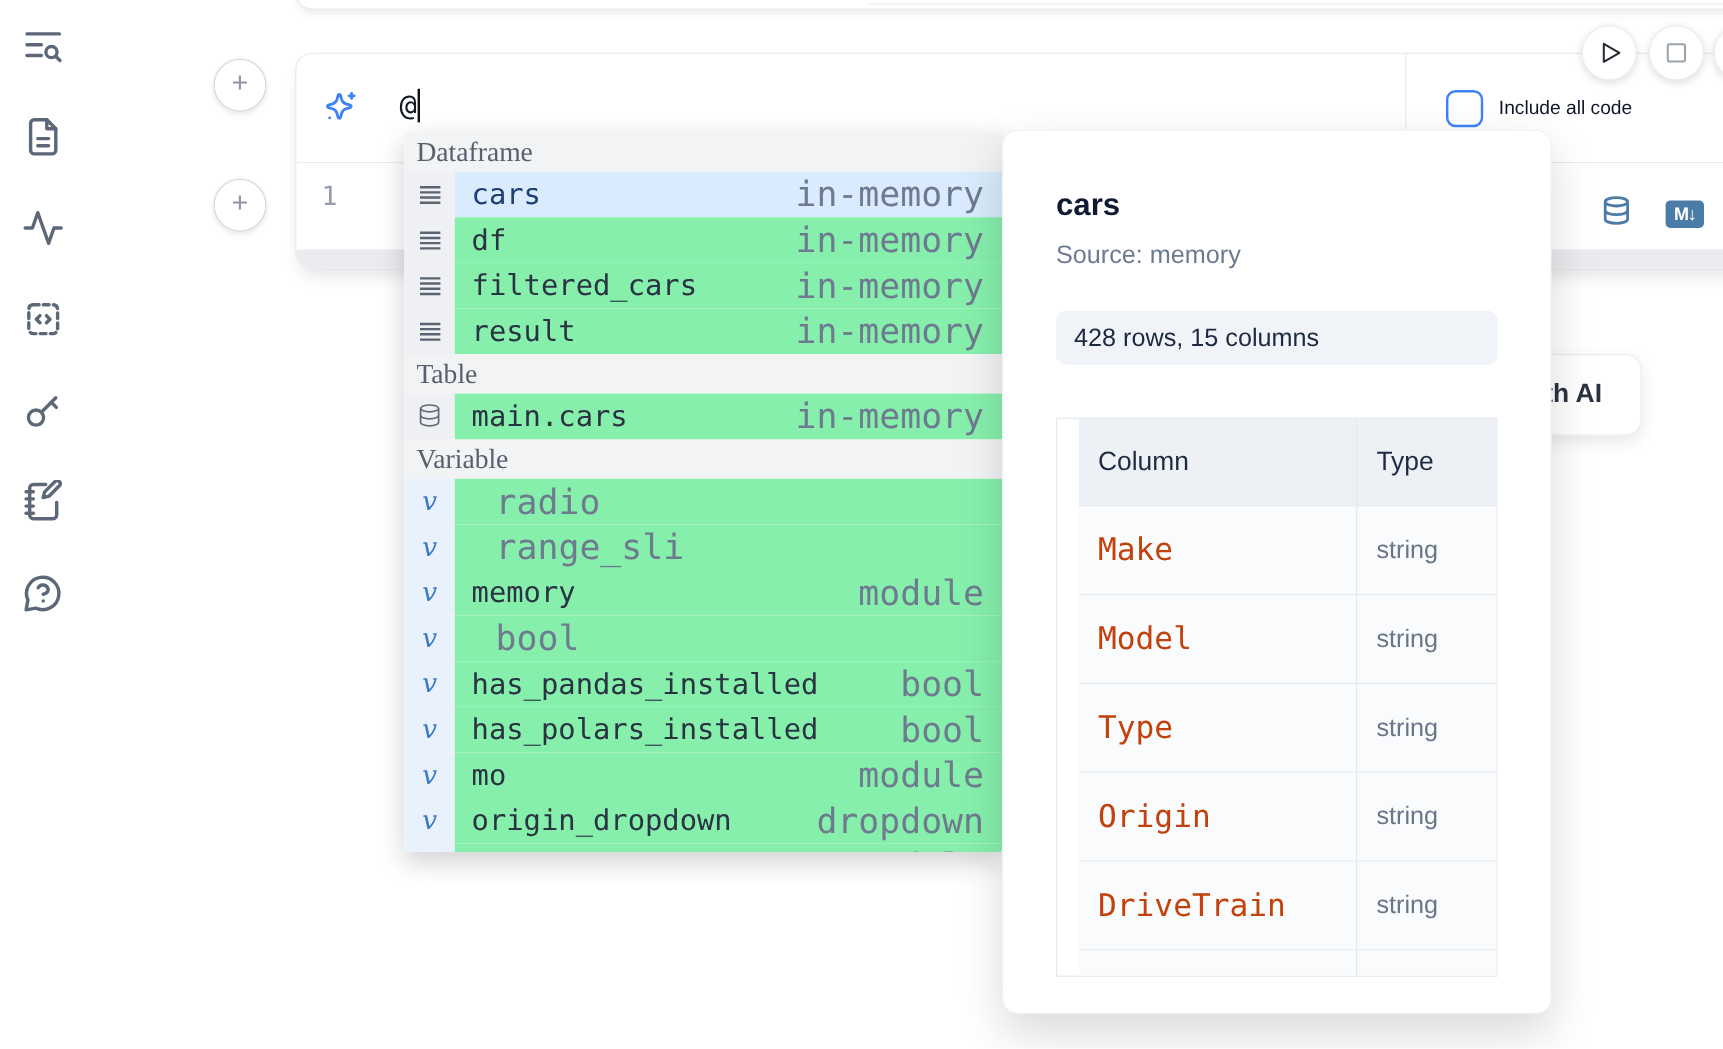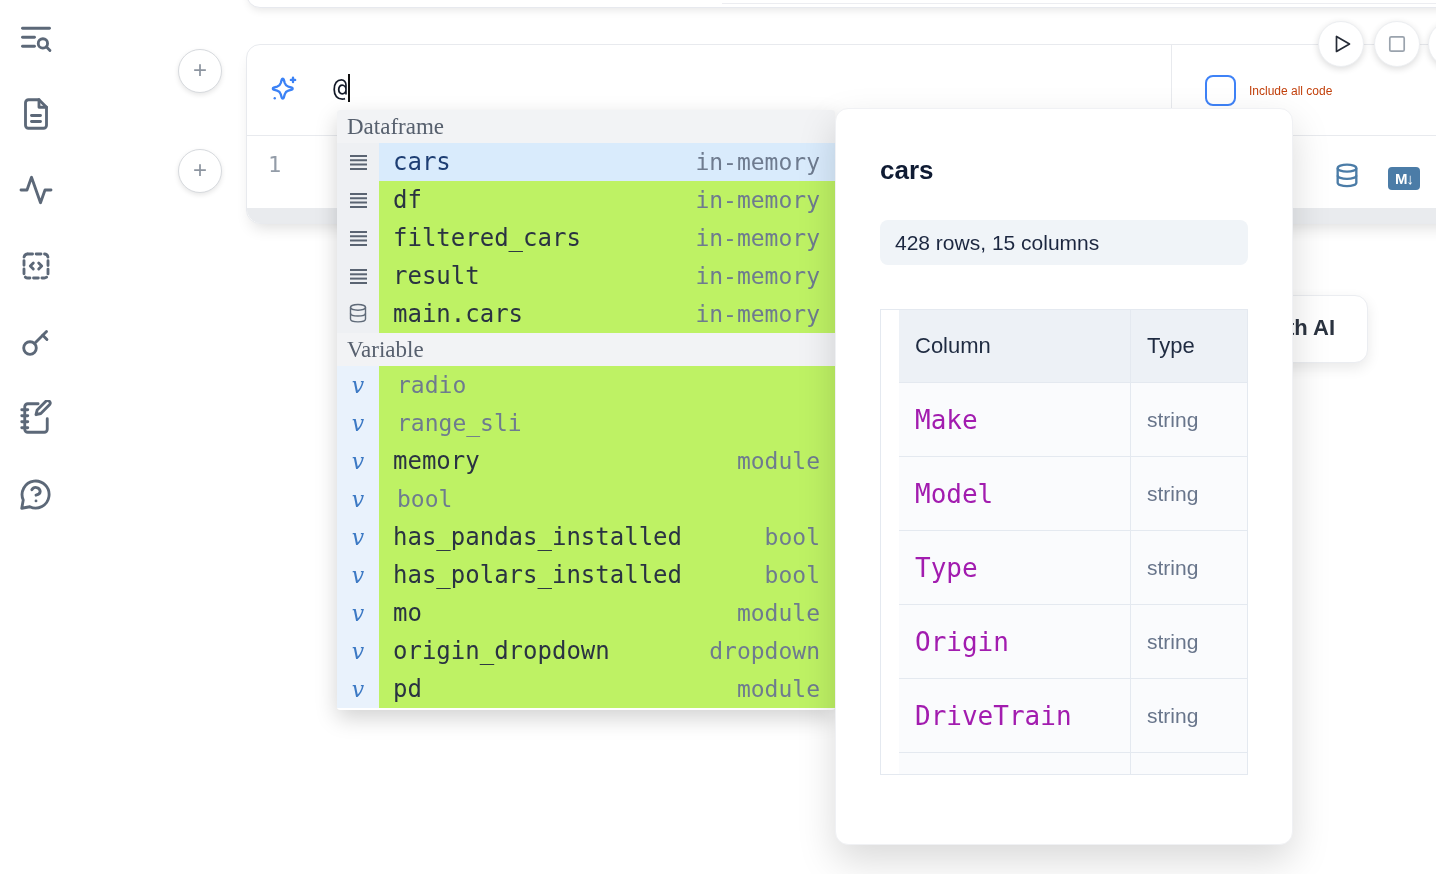--- a/index.html
+++ b/index.html
@@ -29,21 +29,21 @@
         border:1px solid #e8eaee;border-radius:14px;box-shadow:0 9px 16px -6px rgba(0,0,0,.14);z-index:1;}
   .prompt-row{position:absolute;left:0;right:0;top:0;height:90px;}
   .prompt-divider-h{position:absolute;left:0;right:0;top:90px;height:1px;background:#e8eaee;}
   .prompt-divider-v{position:absolute;left:924px;top:0;width:1px;height:90px;background:#e8eaee;}
   .sparkle{position:absolute;left:22px;top:30px;width:30px;height:30px;}
   .sparkle svg{width:30px;height:30px;stroke:#3b82f6;fill:none;stroke-width:1.9;stroke-linecap:round;stroke-linejoin:round;}
   .prompt-text{position:absolute;left:86px;top:29px;font-size:24px;color:#111827;}
   .caret{display:inline-block;width:2px;height:28px;background:#111;vertical-align:-6px;margin-left:1px;}
   .include-wrap{position:absolute;left:958px;top:30px;display:flex;align-items:center;gap:13px;}
   .checkbox{width:27px;height:27px;border:2.5px solid #3e82f7;border-radius:8px;background:#fff;cursor:pointer;}
-  .include-label{font-size:12px;color:#c2410c;}
+  .include-label{font-size:16px;color:#0f172a;}
   .code-row{position:absolute;left:0;right:0;top:91px;height:72px;}
   .line-number{position:absolute;left:21px;top:16px;font-size:22px;color:#939ca8;}
   .code-actions{position:absolute;left:1086px;top:24px;display:flex;align-items:center;gap:27px;}
   .db-icon svg{width:28px;height:32px;stroke:#4b7ca7;fill:none;stroke-width:2;}
   .md-badge{width:32px;height:23px;background:#4b7ca7;border-radius:4px;color:#fff;
             font-weight:bold;font-size:15px;text-align:center;line-height:23px;letter-spacing:-1px;}
   .cell-footer{position:absolute;left:0;right:0;bottom:0;height:15px;background:#e9ebee;border-radius:0 0 14px 14px;}
 
   
   .circle-btn{position:absolute;width:44px;height:44px;border-radius:50%;background:#fff;
@@ -55,45 +55,45 @@
 
   
   .dropdown{position:absolute;left:337px;top:110px;width:498px;height:600px;background:#fff;
             box-shadow:0 8px 22px rgba(0,0,0,.18);border-radius:3px;overflow:hidden;z-index:3;}
   .sec-header{height:33px;background:#f2f3f5;color:#57606e;font-size:23px;line-height:33px;
               padding-left:10px;box-sizing:border-box;font-family:Liberation Serif, serif;}
   .comp-row{display:flex;height:38px;align-items:stretch;cursor:pointer;}
   .comp-icon{flex:0 0 42px;display:flex;align-items:center;justify-content:center;background:#eef0f3;}
   .comp-icon.var{background:#e9f2fc;}
   .comp-main{flex:1;display:flex;align-items:center;justify-content:space-between;
-             padding:0 15px 0 14px;background:#bef264;overflow:hidden;white-space:nowrap;}
+             padding:0 15px 0 14px;background:#86efac;overflow:hidden;white-space:nowrap;}
   .comp-row.selected .comp-main{background:#d9ebfc;}
   .comp-name{font-size:24px;color:#2a3342;}
   .comp-row.selected .comp-name{color:#1e3e73;}
-  .comp-kind{font-size:23px;color:#6e7b8f;margin-left:4px;}
+  .comp-kind{font-size:29px;color:#6e7b8f;margin-left:20px;}
   .rows-glyph line{stroke:#5a6472;stroke-width:2;}
   .cyl-glyph{stroke:#5f6a78;fill:none;stroke-width:1.7;}
   .var-glyph{font-family:"DejaVu Serif",serif;font-style:italic;font-size:22px;color:#3c79c4;}
 
   
   .panel{position:absolute;left:835px;top:108px;width:458px;height:737px;background:#fff;
          border:1px solid #f0f1f4;border-radius:13px;box-shadow:0 16px 38px rgba(0,0,0,.15);
          box-sizing:border-box;z-index:5;padding:0 44px;}
   .panel-title{margin-top:46px;font-size:26px;font-weight:bold;color:#0f1b33;}
   .panel-source{margin-top:15px;font-size:21px;color:#6b7a90;}
   .panel-shape{margin-top:34px;height:45px;background:#f0f4f8;border-radius:8px;
                font-size:21px;color:#1c2740;line-height:45px;padding-left:15px;}
   .preview-table{margin-top:44px;height:466px;overflow:hidden;border:1px solid #e4e9f0;box-sizing:border-box;padding-left:18px;}
   .pt-row{display:flex;border-bottom:1px solid #e4e9f0;}
   .pt-head{height:72px;background:#edf1f6;}
   .pt-body{height:73px;background:#fafbfd;}
   .pt-c1{flex:0 0 232px;border-right:1px solid #e4e9f0;display:flex;align-items:center;padding-left:16px;box-sizing:border-box;}
   .pt-c2{flex:1;display:flex;align-items:center;padding-left:16px;box-sizing:border-box;}
   .pt-header-text{font-size:22px;color:#1f2b41;}
-  .pt-name{font-size:26px;color:#a21caf;}
+  .pt-name{font-size:26px;color:#c2410c;}
   .pt-type{font-size:21px;color:#68758b;}
 
   
   .ai-card{position:absolute;left:1160px;top:295px;width:206px;height:66px;background:#fff;
            border:1px solid #ebedf1;border-radius:13px;box-shadow:0 5px 14px rgba(0,0,0,.09);
            z-index:2;overflow:hidden;text-align:right;cursor:pointer;}
   .ai-card span{font-size:22px;font-weight:bold;color:#2b3340;line-height:64px;padding-right:32px;white-space:nowrap;}
 </style>
 </head>
 <body>
@@ -259,20 +259,21 @@
             <line x1="1" y1="6.3" x2="18" y2="6.3"></line>
             <line x1="1" y1="10.6" x2="18" y2="10.6"></line>
             <line x1="1" y1="15" x2="18" y2="15"></line>
           </svg>
         </div>
         <div class="comp-main">
           <span class="comp-name">result</span>
           <span class="comp-kind">in-memory</span>
         </div>
       </div>
+      <div class="sec-header">Table</div>
       <div class="comp-row">
         <div class="comp-icon">
           <svg class="cyl-glyph" width="20" height="22" viewBox="0 0 24 26">
             <ellipse cx="12" cy="5" rx="9" ry="3.4"></ellipse>
             <path d="M3 5v7c0 1.9 4 3.4 9 3.4s9-1.5 9-3.4V5"></path>
             <path d="M3 12v7c0 1.9 4 3.4 9 3.4s9-1.5 9-3.4v-7"></path>
           </svg>
         </div>
         <div class="comp-main">
           <span class="comp-name">main.cars</span>
@@ -359,20 +360,21 @@
         </div>
       </div>
     </div>
 
   <div class="ai-card">
     <span>Generate with AI</span>
   </div>
 
   <div class="panel">
     <div class="panel-title">cars</div>
+    <div class="panel-source">Source: memory</div>
     <div class="panel-shape">428 rows, 15 columns</div>
     <div class="preview-table" id="preview-table">
       <div class="pt-row pt-head">
         <div class="pt-c1">
             <span class="pt-header-text">Column</span>
           </div>
         <div class="pt-c2">
             <span class="pt-header-text">Type</span>
           </div>
       </div>

